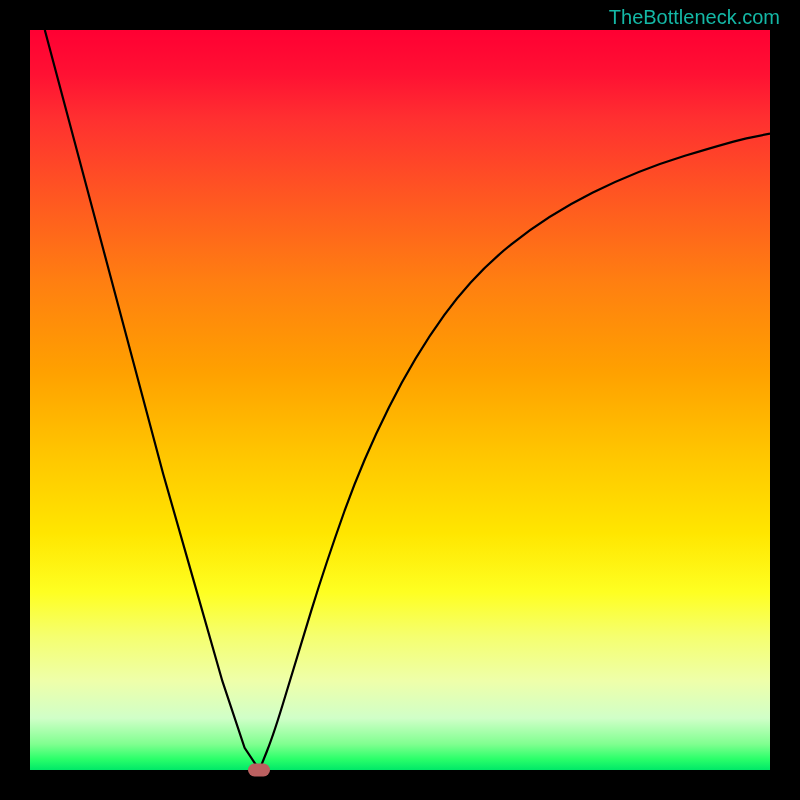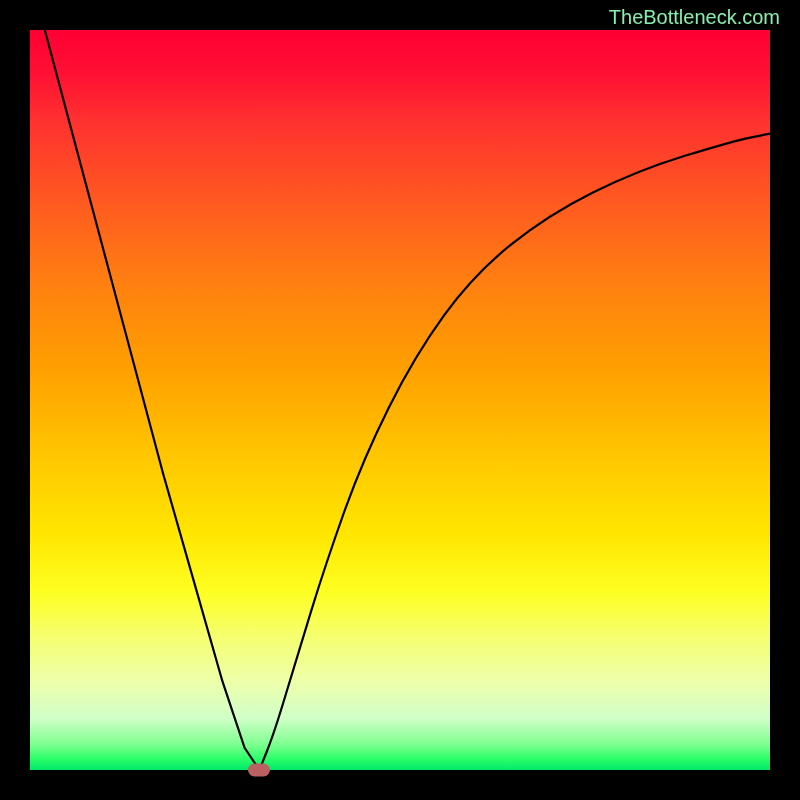--- a/index.html
+++ b/index.html
@@ -7,21 +7,21 @@
     width: 800px;
     height: 800px;
     background: #000;
     position: relative;
     overflow: hidden;
   }
   .watermark {
     position: absolute;
     top: 6px;
     right: 20px;
-    color: #86efac;
+    color: #14b8a6;
     font-family: Arial, sans-serif;
     font-size: 20px;
     font-weight: 500;
     z-index: 10;
   }
   .plot-area {
     position: absolute;
     top: 30px;
     left: 30px;
     width: 740px;

